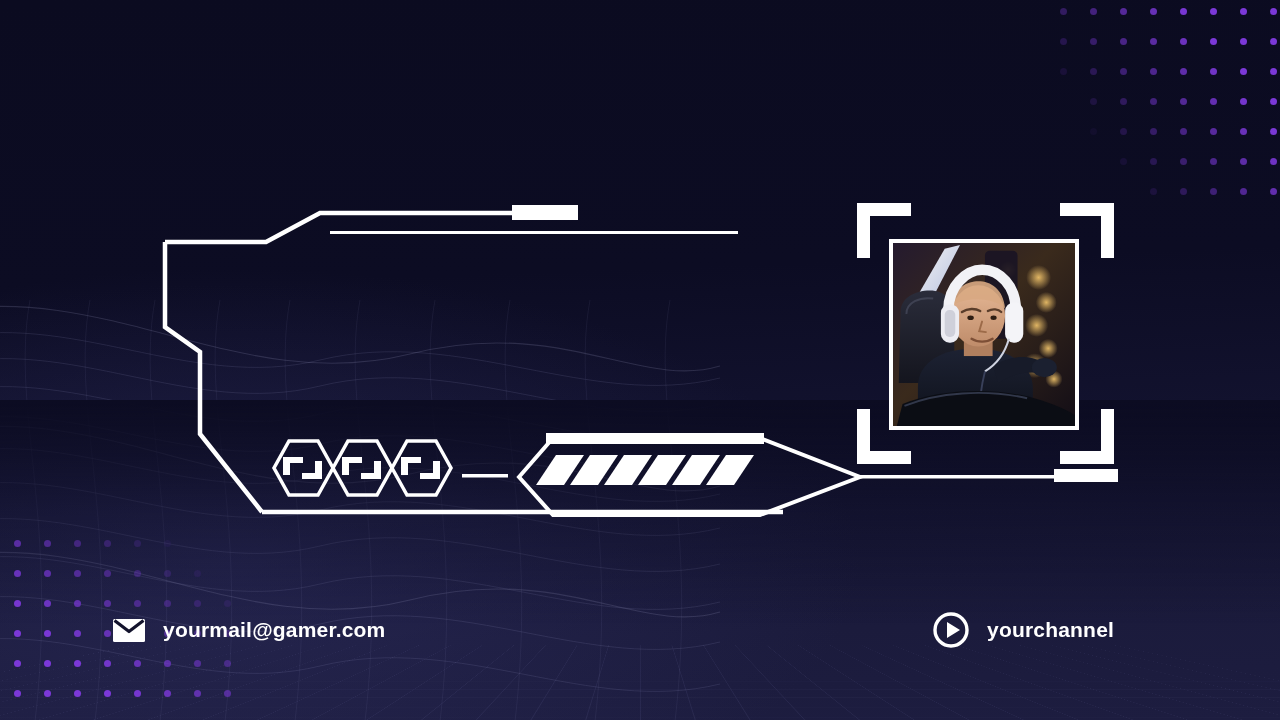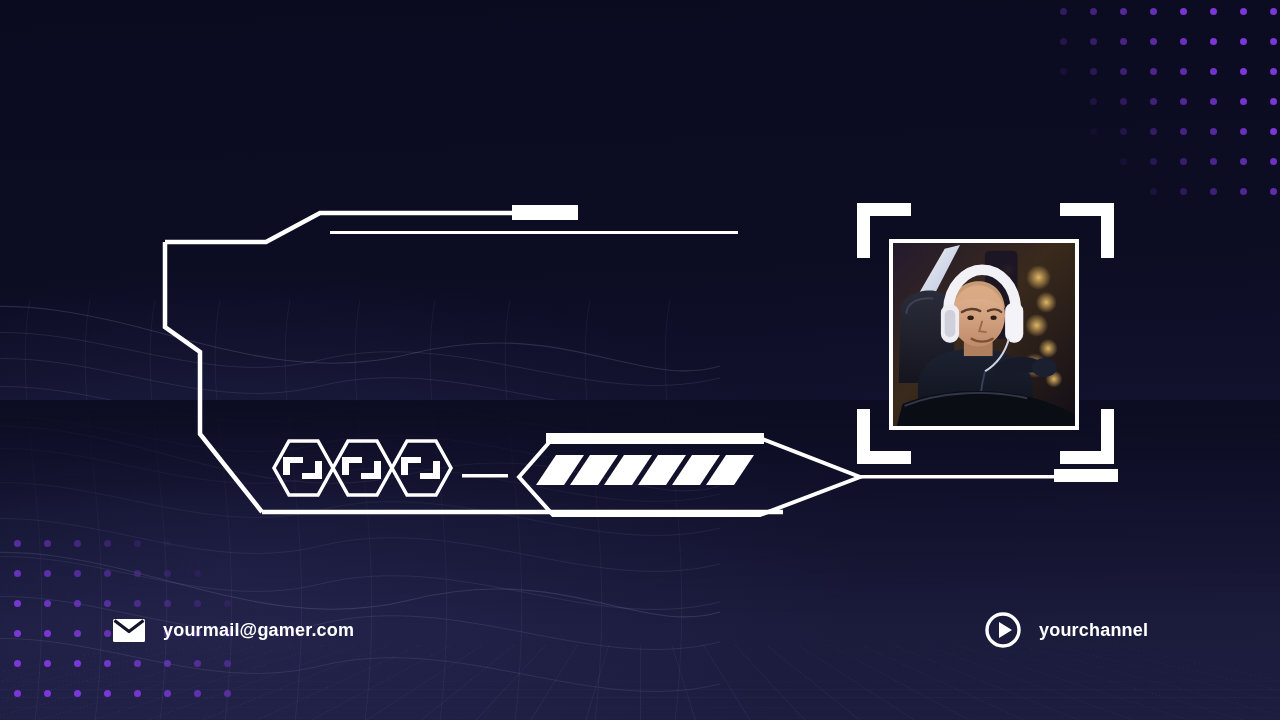--- a/index.html
+++ b/index.html
@@ -82,27 +82,27 @@
 
   
   .contact-bar {
     position:absolute; left:0; top:600px; width:1280px; height:60px;
   }
   .contact-item {
     position:absolute; display:flex; align-items:center; gap:17px;
     height:60px;
   }
   .contact-item .ci-text {
-    font-size:18px; font-weight:700; color:#ffffff; letter-spacing:0.2px;
+    font-size:21px; font-weight:700; color:#ffffff; letter-spacing:0.2px;
     white-space:nowrap;
   }
   .ic { display:block; flex:0 0 auto; }
   #ci-0 { left:112px; }
   #ci-1 { left:484px; }
-  #ci-2 { left:984px; }
+  #ci-2 { left:932px; }
 </style>
 </head>
 <body>
 
 <div id="stage">
 
   <div class="grid-persp"></div>
 
   <div class="wave-mesh">
     <svg viewBox="0 0 780 430" preserveAspectRatio="none">

